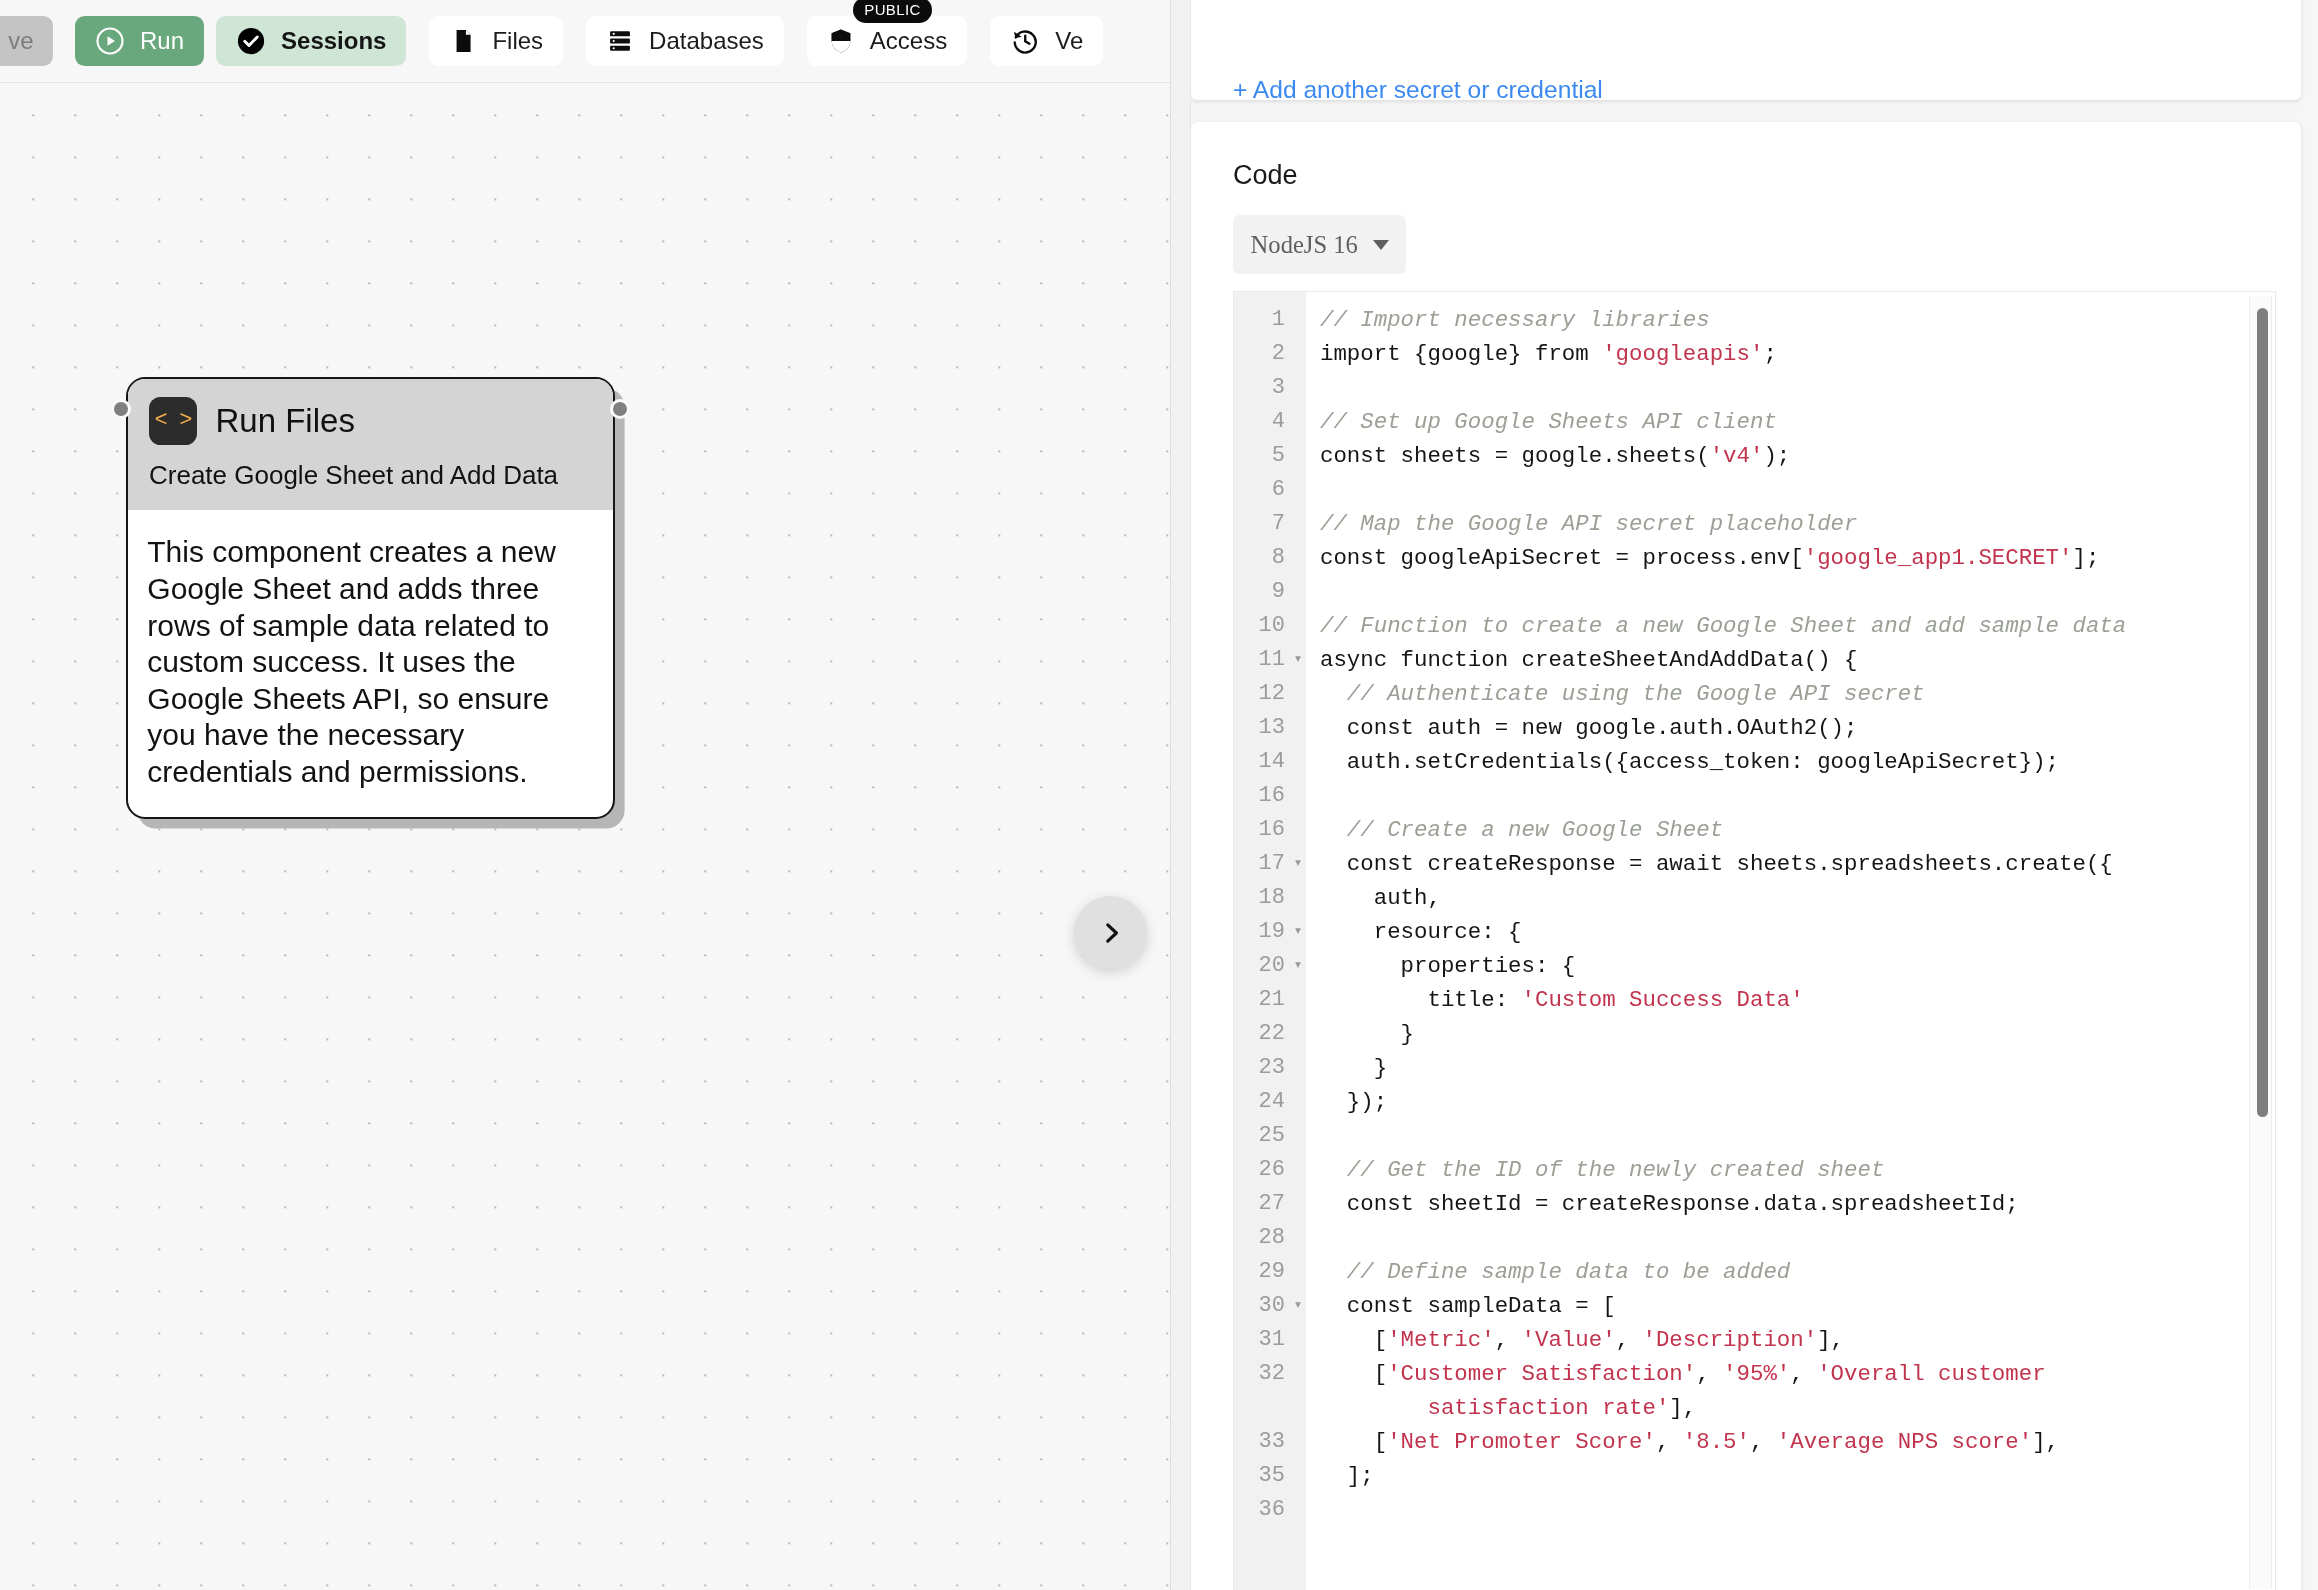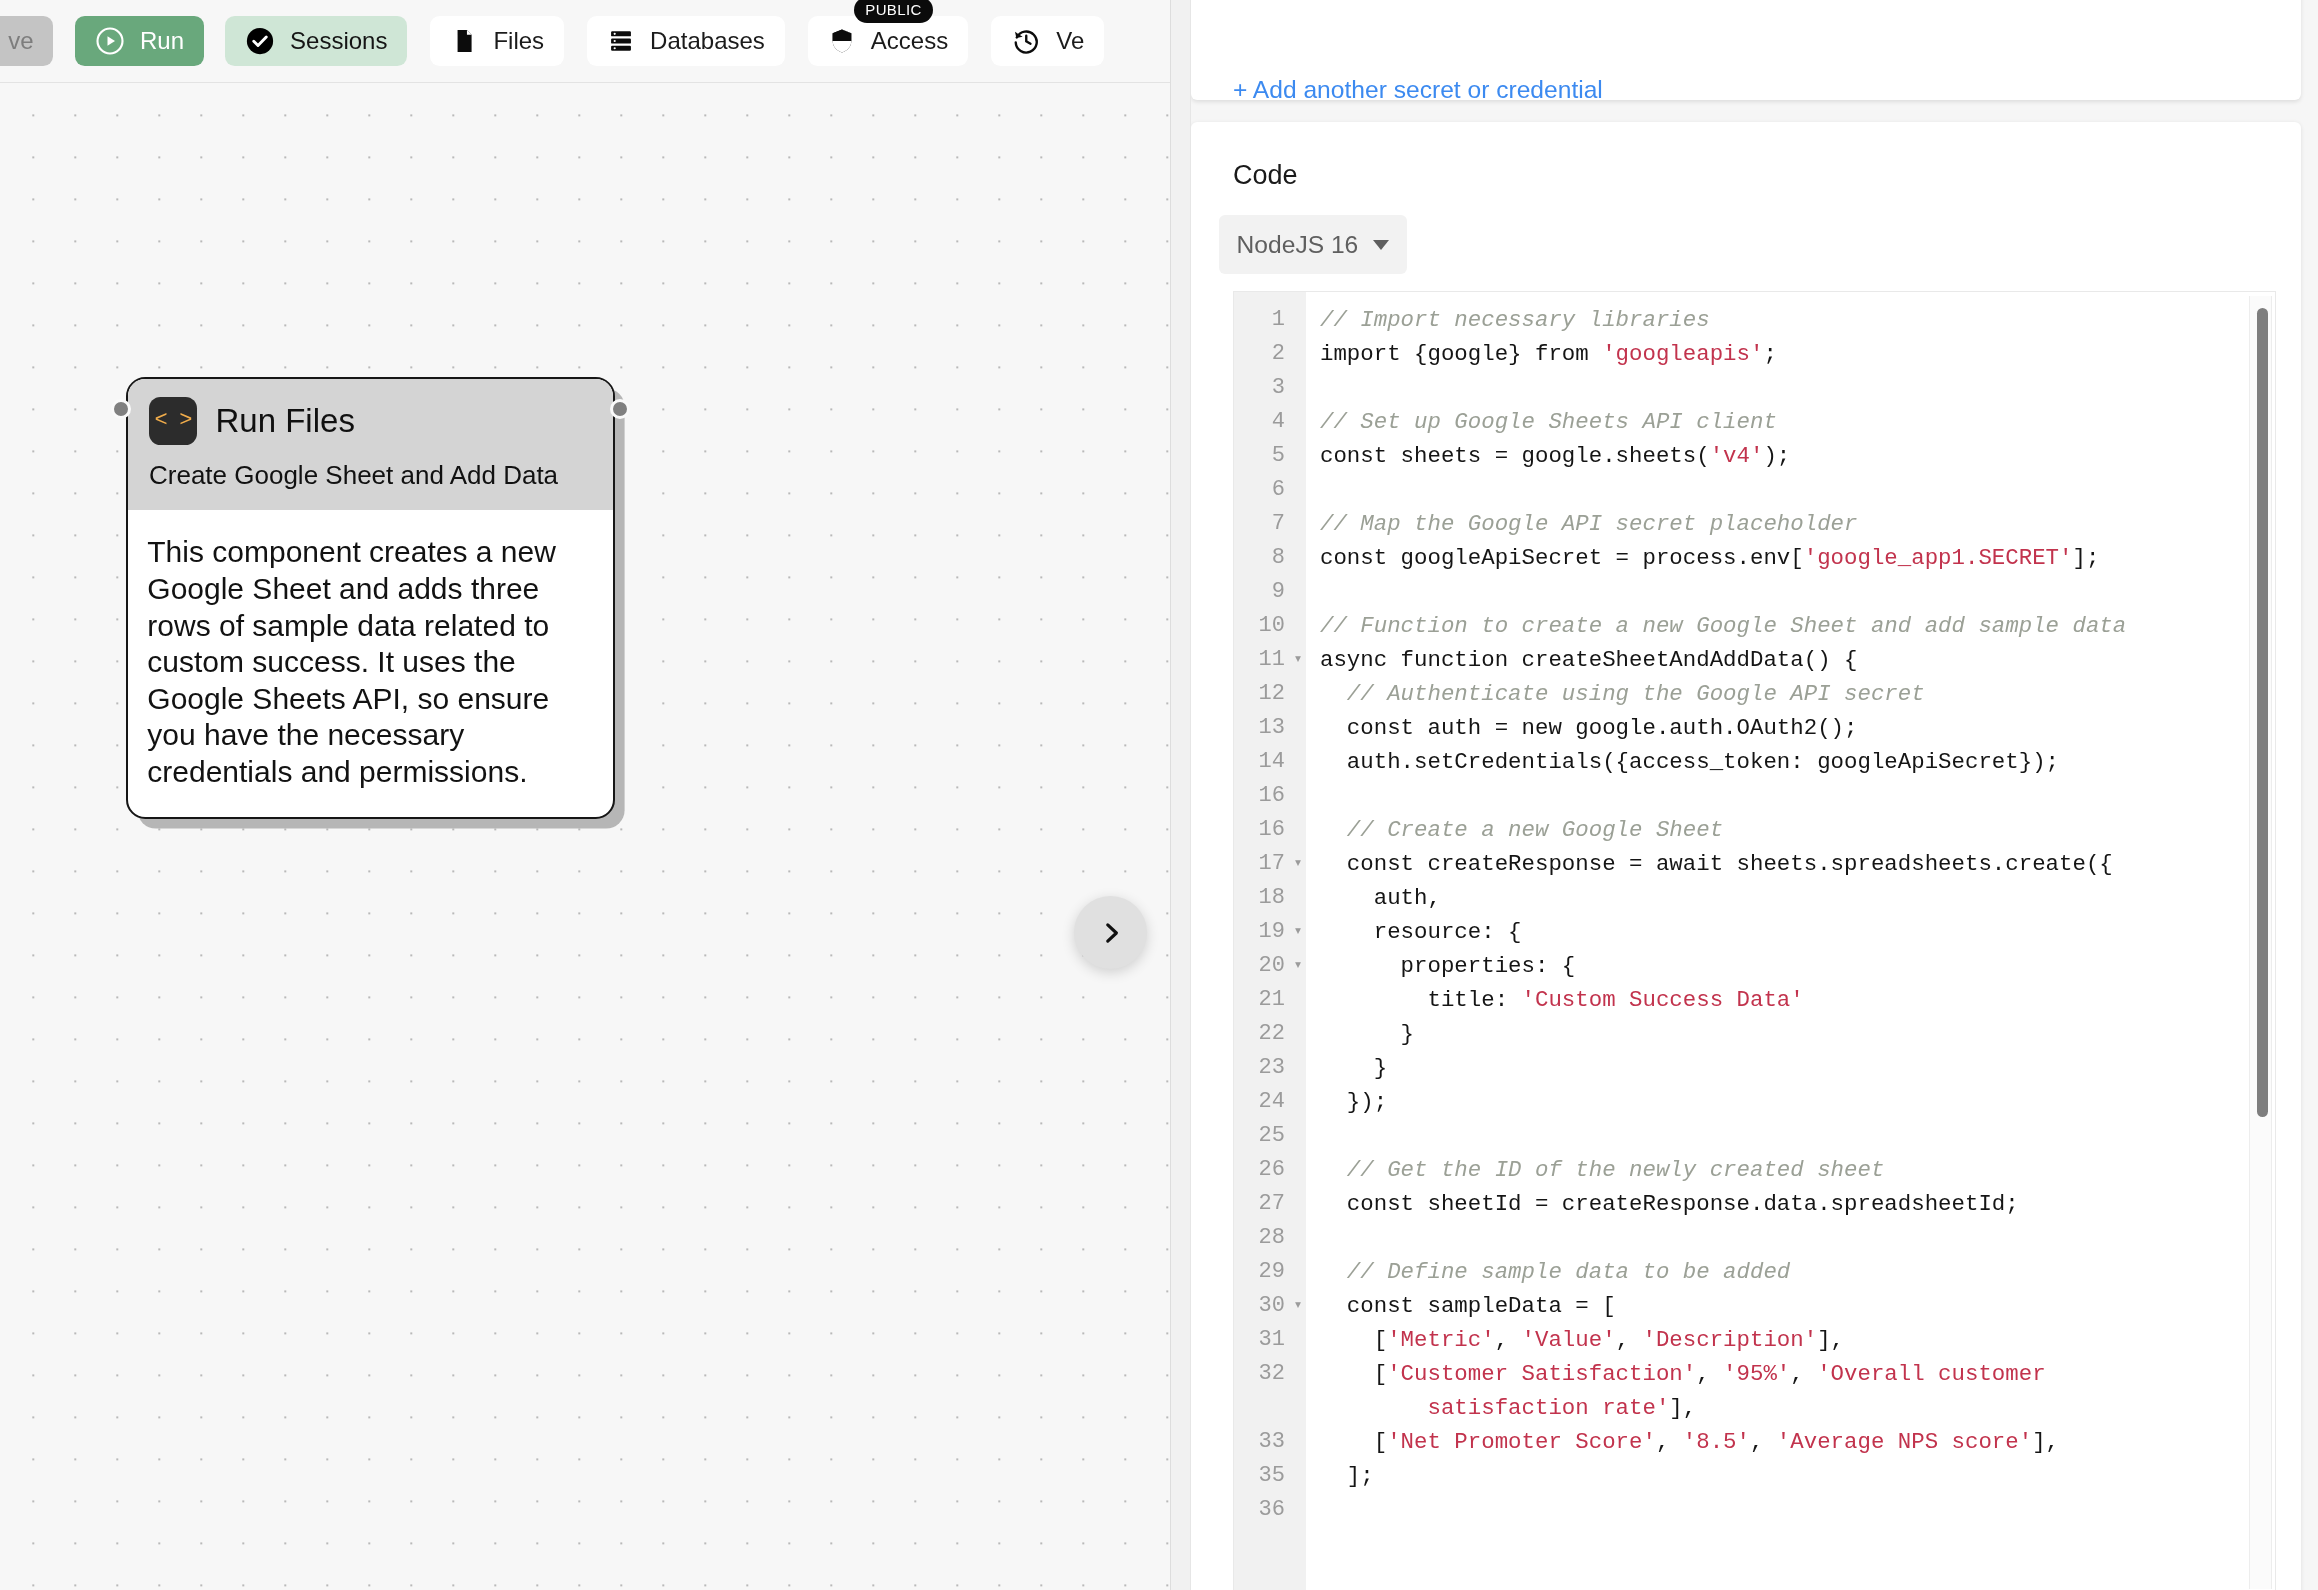--- a/index.html
+++ b/index.html
@@ -67,21 +67,22 @@
     justify-content: flex-end;
   }
   .tb-btn.run {
     background: #69a87c;
     color: #ffffff;
     margin-left: 22px;
   }
   .tb-btn.sessions {
     background: #cfe6d6;
     color: #151515;
-    margin-left: 21px;
+    margin-left: 12px;
+    font-weight: bold;
   }
   .tb-btn.plain { margin-left: 23px; }
 
   .tb-icon { display: inline-flex; align-items: center; justify-content: center; flex: 0 0 auto; }
 
   .badge-public {
     position: absolute;
     top: -19.3px;
     left: 46px;
     background: #0b0b0b;
@@ -221,31 +222,31 @@
     padding: 0;
   }
   #code-label {
     position: absolute;
     left: 42px; top: 160px;
     font-size: 27px;
     color: #1a1a1a;
   }
   #runtime-select {
     position: absolute;
-    left: 28px; top: 215px;
+    left: 42px; top: 215px;
     height: 59px;
     min-width: 136px;
     background: #f2f2f2;
     border: none;
     border-radius: 6.2px;
     display: flex; align-items: center; gap: 15px;
     padding: 0 17.6px;
     font-size: 24.6px;
     color: #5f5f5f;
-    font-family: Liberation Sans, sans-serif;
+    font-family: Liberation Serif, serif;
   }
   .caret { width: 0; height: 0; border-left: 8.8px solid transparent; border-right: 8.8px solid transparent; border-top: 10.5px solid #5f5f5f; }
 
   
   #editor {
     position: absolute;
     left: 42px; top: 291px;
     width: 1043px;
     height: 1300px;
     background: #ffffff;

